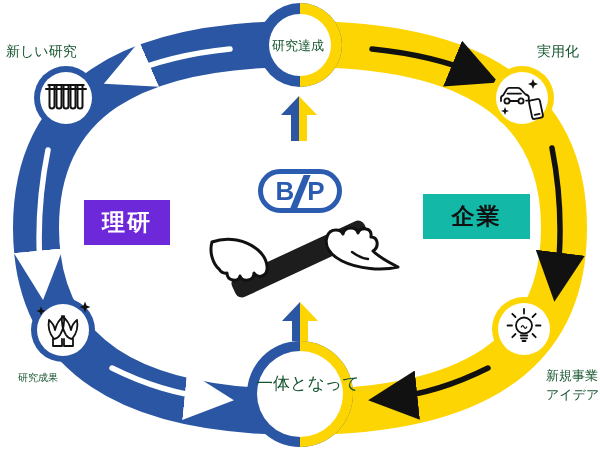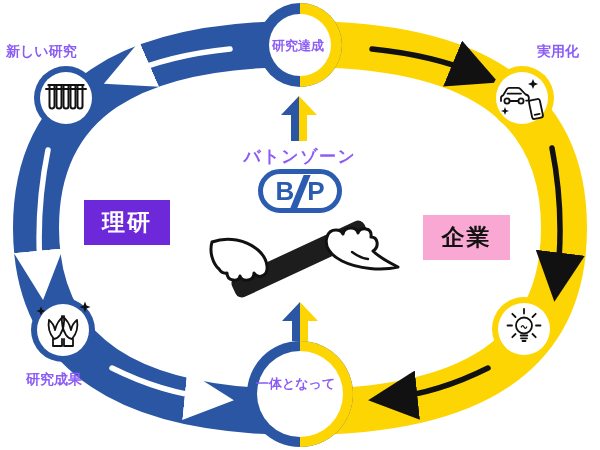--- a/index.html
+++ b/index.html
@@ -1,34 +1,34 @@
 <!DOCTYPE html>
 <html><head>
 <meta charset="utf-8">
 <style>
   html,body{margin:0;padding:0;background:#fff;}
   .stage{
     position:relative;width:600px;height:450px;background:#fff;overflow:hidden;
     font-family:"Liberation Sans","DejaVu Sans",sans-serif;color:#1a1a1a;
   }
   .stage svg{position:absolute;left:0;top:0;}
-  .lbl{position:absolute;font-weight:bold;color:#8b5cf6;white-space:nowrap;}
+  .lbl{position:absolute;font-weight:normal;color:#14532d;white-space:nowrap;}
   .lbl-new-research{left:6px;top:43px;font-size:14px;}
   .lbl-practical{left:537px;top:43px;font-size:14px;text-align:center;}
   .lbl-achievement{left:266px;top:37px;width:64px;text-align:center;font-size:13px;}
-  .lbl-results{left:26px;top:371px;font-size:14px;}
+  .lbl-results{left:18px;top:371px;font-size:10px;}
   .lbl-newbiz{left:546px;top:366px;width:54px;font-size:13px;line-height:19px;text-align:left;}
-  .lbl-together{left:256px;top:374px;width:88px;text-align:left;font-size:13px;line-height:19px;}
+  .lbl-together{left:256px;top:374px;width:88px;text-align:left;font-size:17px;line-height:19px;}
   .lbl-batonzone{left:230px;top:145px;width:140px;text-align:center;font-size:17px;letter-spacing:1.5px;}
   .side-box{
     position:absolute;display:flex;align-items:center;justify-content:center;
     font-size:23px;font-weight:bold;letter-spacing:2px;box-sizing:border-box;
   }
   .riken-box{left:84px;top:200px;width:86px;height:45px;background:#6d28d9;color:#fff;}
-  .company-box{left:423px;top:215px;width:87px;height:45px;background:#f9a8d4;color:#111;}
+  .company-box{left:423px;top:194px;width:107px;height:45px;background:#14b8a6;color:#111;}
   .bp-logo{
     position:absolute;left:258px;top:169px;width:84px;height:44px;box-sizing:border-box;
     border:5px solid #2b5cb0;border-radius:22px;
     display:flex;align-items:center;justify-content:center;
   }
   .bp-letter{font-size:26px;font-weight:bold;color:#2b5cb0;line-height:1;}
   .bp-slash{width:7px;height:33px;background:#2b5cb0;transform:skewX(-22deg);margin:0 3px;}
 </style>
 </head>
 <body>
@@ -151,24 +151,27 @@
       <path d="M212,242 C228,236 246,240 258,250 q8,7 9,16 q1,8 -5,10 q-5,1.6 -8,-3 q0,6 -6,7 q-6,1 -8,-4 q-1,5 -7,4 q-6,-1 -6,-7 q-5,1 -8,-4 C213,264 209,252 212,242 Z" fill="#ffffff" stroke="#111111" stroke-width="3" stroke-linejoin="round"></path>
       <path d="M398,267 C382,271 358,269 342,261 C330,255 324,246 327,237 q2,-7 9,-7 q5,0 7,4 q1,-6 8,-6 q6,0 7,5 q2,-5 8,-4 q6,1 5,8 q5,0 6,5 q1,6 -4,9 C380,258 390,263 398,267 Z" fill="#ffffff" stroke="#111111" stroke-width="3" stroke-linejoin="round"></path>
       <path d="M352,252 q8,6 16,7" fill="none" stroke="#111111" stroke-width="2.4" stroke-linecap="round"></path>
     </g>
   </svg>
 
   <div class="lbl lbl-new-research">新しい研究</div>
   <div class="lbl lbl-achievement">研究達成</div>
   <div class="lbl lbl-practical">実用化</div>
   <div class="lbl lbl-results">研究成果</div>
+  <div class="lbl lbl-newbiz">
+    <div>新規事業</div>
+    <div>アイデア</div>
+  </div>
   <div class="lbl lbl-together">
     <div>一体となって</div>
   </div>
-  <div class="lbl lbl-batonzone">バトンゾーン</div>
 
   <div class="side-box riken-box">
     <span>理研</span>
   </div>
   <div class="side-box company-box">
     <span>企業</span>
   </div>
 
   <div class="bp-logo">
     <span class="bp-letter">B</span>

